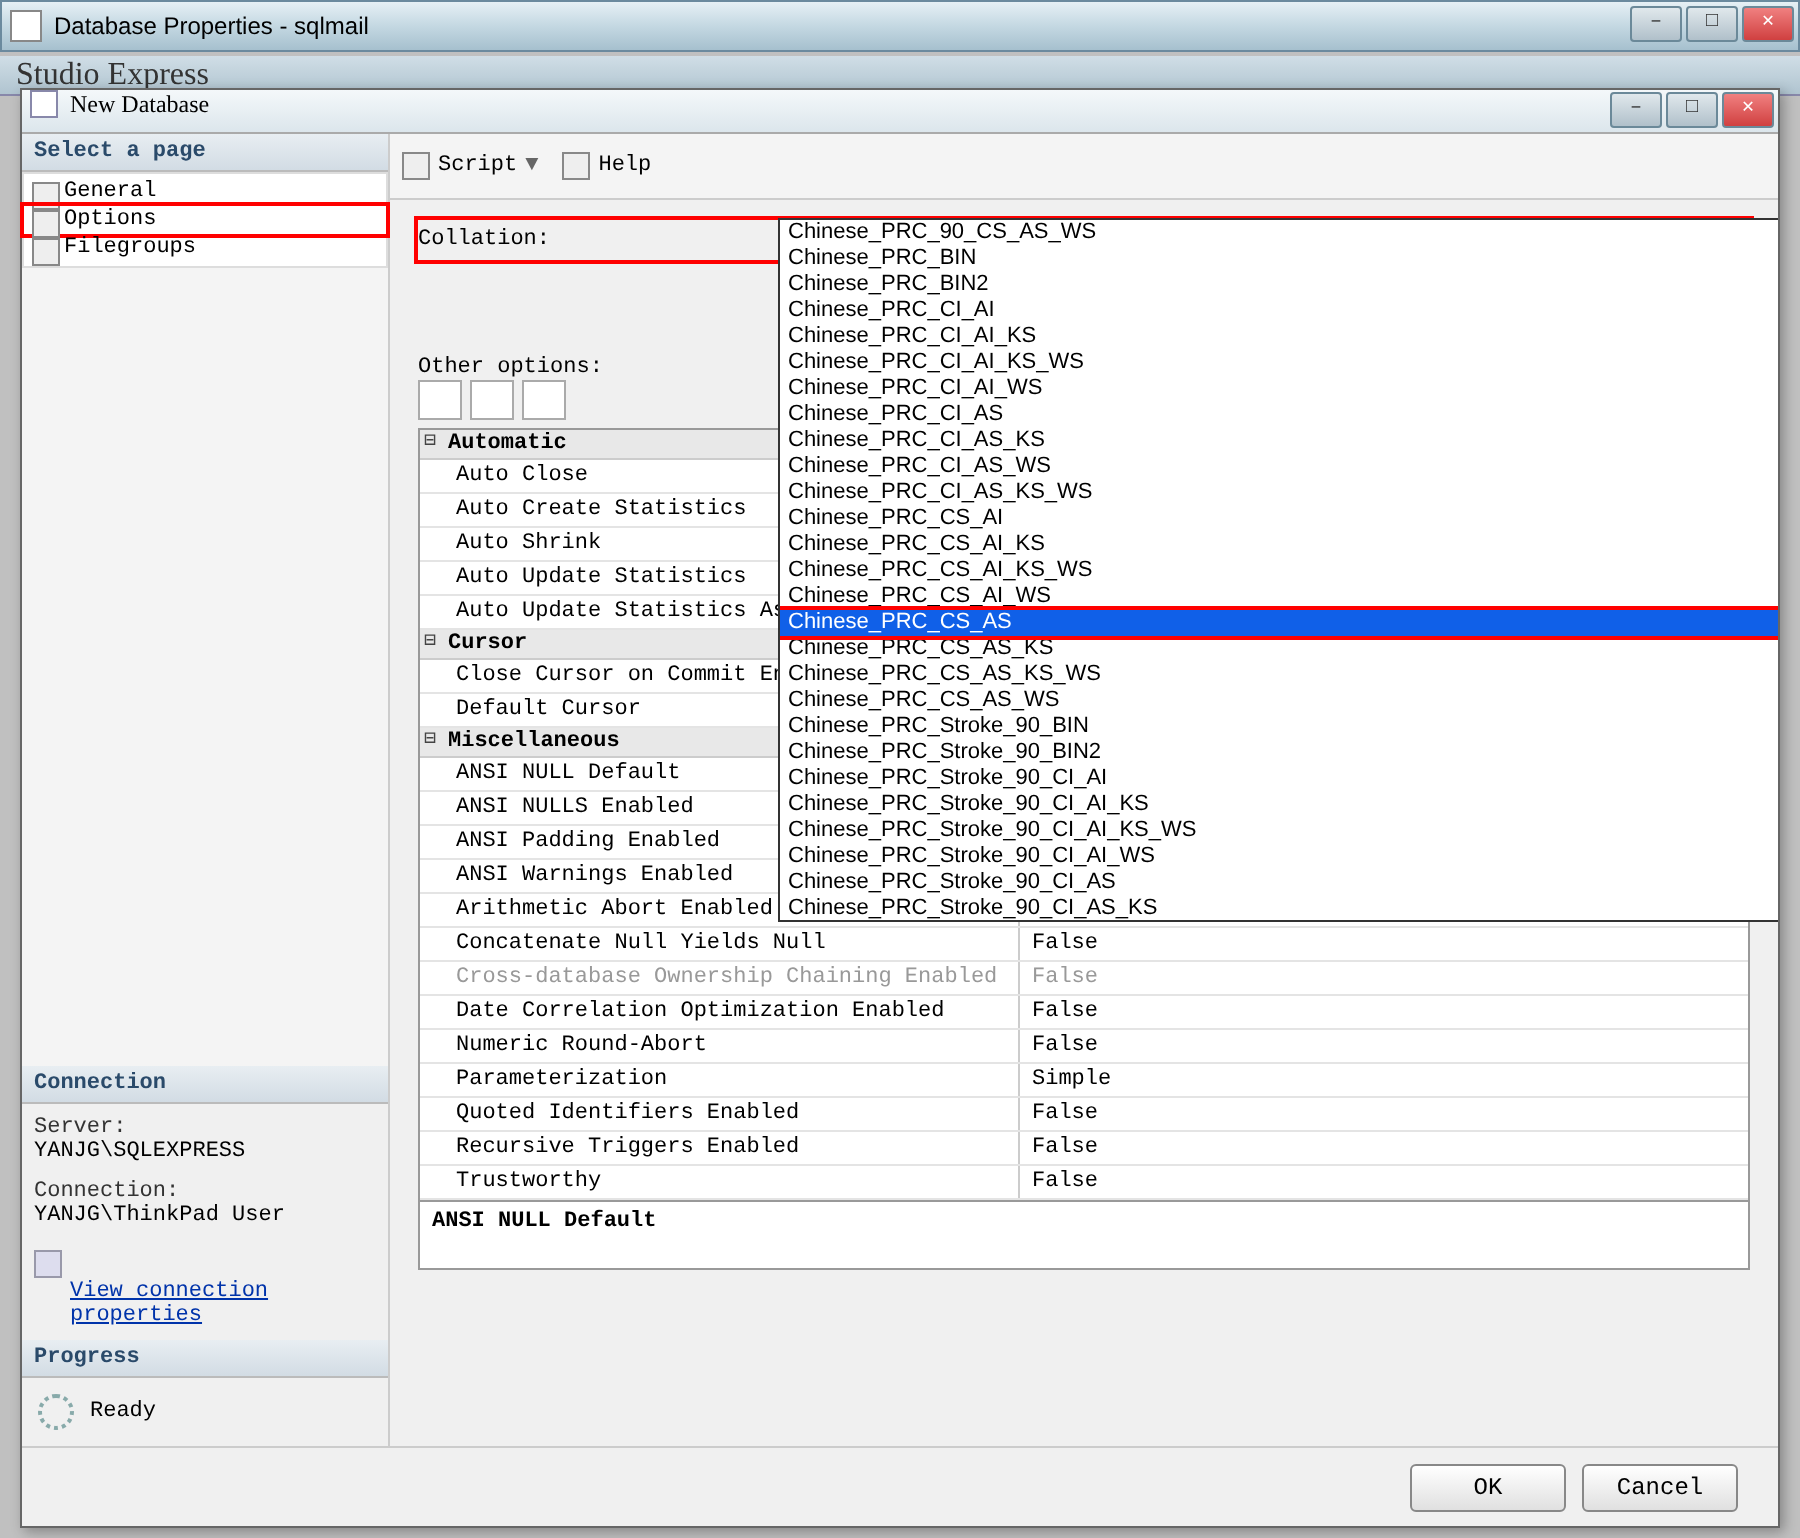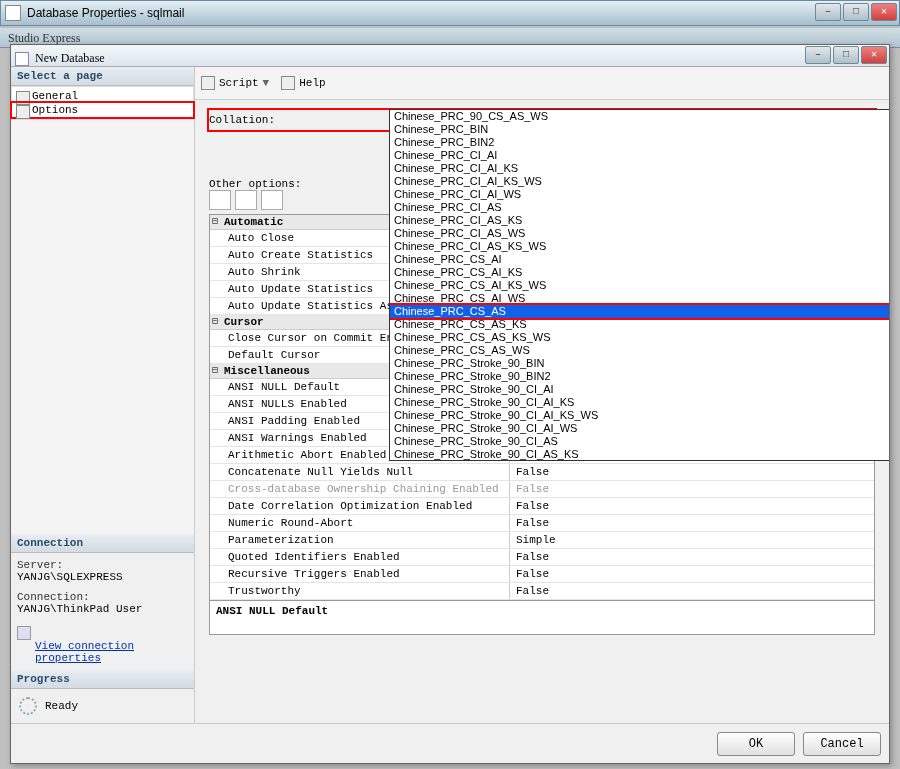--- a/index.html
+++ b/index.html
@@ -56,41 +56,41 @@
   }
   .outer-below {
     position: absolute;
     top: 28px;
     left: 0;
     width: 900px;
     height: 20px;
     background: linear-gradient(to bottom, #d0dee6, #b0c4d0);
     color: #333;
     font-family: "Segoe UI", Tahoma;
-    font-size: 12px;
+    font-size: 16px;
     padding-left: 8px;
     line-height: 20px;
     border-bottom: 1px solid #88a;
   }
   .modal {
     position: absolute;
     top: 44px;
     left: 10px;
     width: 880px;
     height: 720px;
     background: #f0f0f0;
     border: 1px solid #666;
     box-shadow: 2px 2px 6px rgba(0,0,0,0.3);
   }
   .modal-titlebar {
     height: 22px;
     background: linear-gradient(to bottom, #f4f8fa, #dce6ec);
     border-bottom: 1px solid #aaa;
     display: flex;
-    align-items: flex-end;
+    align-items: flex-start;
     padding: 0 4px;
     position: relative;
   }
   .modal-titlebar .icon2 {
     width: 14px; height: 14px;
     background: #fff;
     border: 1px solid #88a;
     margin-right: 6px;
   }
   .modal-titlebar .title {
@@ -273,21 +273,21 @@
     position:relative;
     z-index:2;
   }
   .modal-footer {
     height:40px;
     background:#f0f0f0;
     border-top:1px solid #ccc;
     display:flex;
     justify-content:flex-end;
     align-items:center;
-    padding:0 8px;
+    padding:0 20px;
     gap:8px;
   }
   .btn {
     min-width:78px;
     height:24px;
     background:linear-gradient(to bottom,#fff,#e0e0e0);
     border:1px solid #888;
     border-radius:3px;
     font-family:Tahoma,"Courier New",monospace;
     font-size:12px;
@@ -318,20 +318,21 @@
     </div>
   </div>
 
   <div class="modal-body">
 
     <div class="sidebar">
       <div class="side-section-header">Select a page</div>
       <div class="side-list">
         <div class="side-item"><span>General</span></div>
         <div class="side-item selected"><span>Options</span></div>
+        <div class="side-item"><span>Filegroups</span></div>
       </div>
       <div class="side-filler"></div>
       <div class="side-section-header">Connection</div>
       <div class="side-conn">
         <div class="lbl">Server:</div>
         <div class="val">YANJG\SQLEXPRESS</div>
         <div class="lbl">Connection:</div>
         <div class="val">YANJG\ThinkPad User</div>
         <div>
           <span class="side-link-icon"></span>

